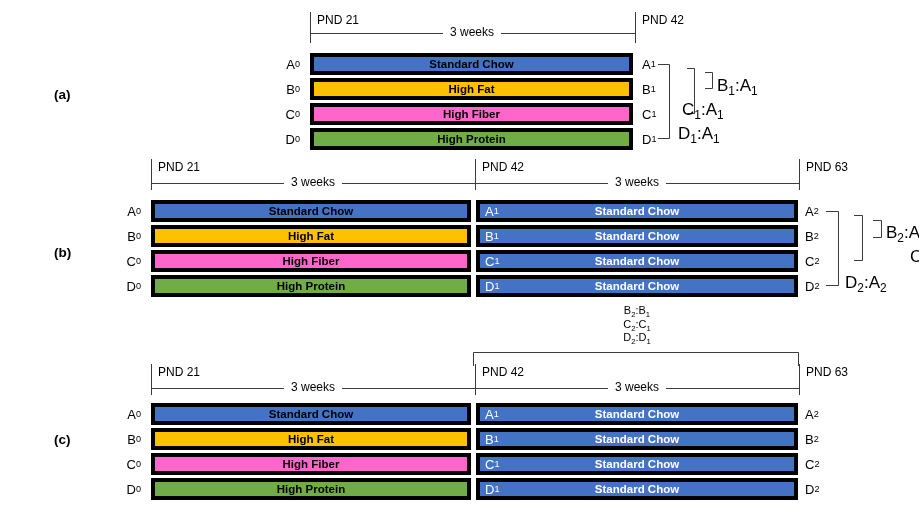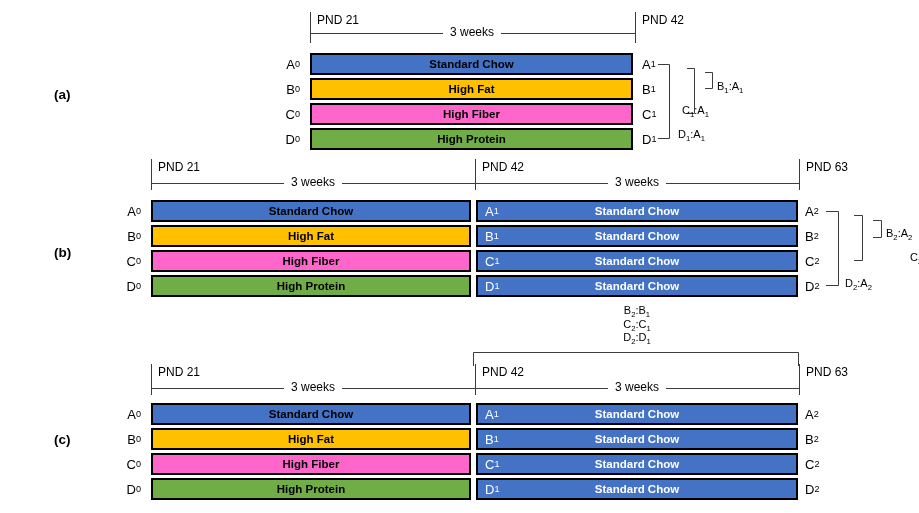--- a/index.html
+++ b/index.html
@@ -10,27 +10,27 @@
   #lines{position:absolute;left:0;top:0;width:919px;height:513px;}
   #lines line,#lines path{stroke:#3c3c3c;stroke-width:1;fill:none;}
   .abs{position:absolute;}
   .pnd{font-size:12px;line-height:13px;white-space:nowrap;}
   .weeks{font-size:12px;line-height:13px;background:#fff;padding:0 7px;transform:translateX(-50%);white-space:nowrap;}
   .seclabel{font-size:13.5px;font-weight:bold;}
   .rowlabel{font-size:13px;height:22px;display:flex;align-items:center;white-space:nowrap;}
   .rowlabel.right{justify-content:flex-start;}
   .rowlabel.left{width:52px;justify-content:flex-end;}
   .bar{
-    height:22px;box-sizing:border-box;border:2px solid #000000;
+    height:22px;box-sizing:border-box;border:4px solid #000000;
     display:flex;align-items:center;justify-content:center;
   }
   .bar .diet{font-size:11.5px;font-weight:bold;white-space:nowrap;}
   .bar.phase2 .diet{color:#fff;}
   .inbar{position:absolute;color:#fff;font-size:13px;height:22px;display:flex;align-items:center;white-space:nowrap;}
-  .cmp{font-size:11px;line-height:12px;white-space:nowrap;}
+  .cmp{font-size:17px;line-height:12px;white-space:nowrap;}
   .crossblock{text-align:center;transform:translateX(-50%);font-size:11px;line-height:13.5px;}
   sub{font-size:70%;line-height:0;}
 </style>
 </head>
 <body>
 
 <div id="canvas">
 
   <svg id="lines" viewBox="0 0 919 513">
 

